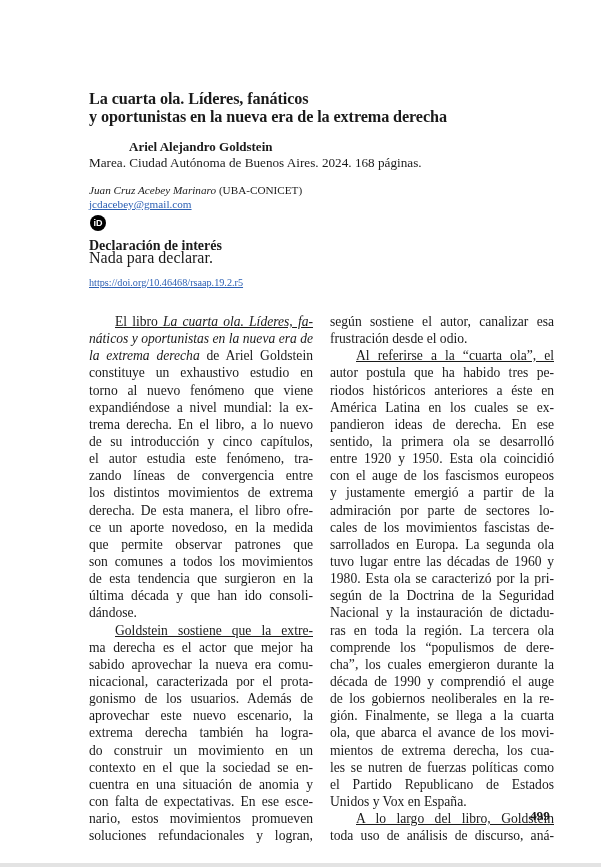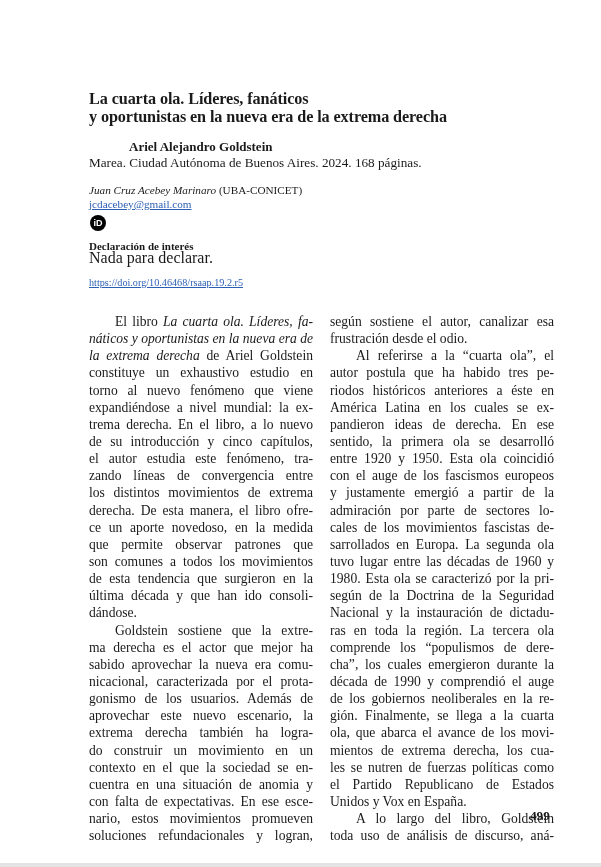--- a/index.html
+++ b/index.html
@@ -88,21 +88,21 @@
       font-family: "Liberation Sans", sans-serif;
       font-size: 9px;
       font-weight: bold;
       line-height: 16px;
       text-align: center;
     }
     .decl-title {
       position: absolute;
       left: 73px;
       top: 240px;
-      font-size: 11px;
+      font-size: 14px;
       font-weight: bold;
       line-height: 12px;
       white-space: nowrap;
       text-align: right;
     }
     .decl-text {
       position: absolute;
       left: 73px;
       top: 252px;
       font-size: 16px;
@@ -131,21 +131,21 @@
     .col-right { left: 314px; }
     .line {
       display: block;
       height: 17.15px;
       white-space: nowrap;
       text-align: justify;
       text-align-last: justify;
       overflow: visible;
     }
     .line.last { text-align-last: left; }
-    .line.indent { padding-left: 26px; }
+    .line.indent { padding-left: 26px; text-decoration: underline; }
     .line i { font-style: italic; }
     .page-number {
       position: absolute;
       left: 514px;
       top: 808px;
       font-size: 13.2px;
       line-height: 16px;
       font-weight: bold;
     }
   </style>

